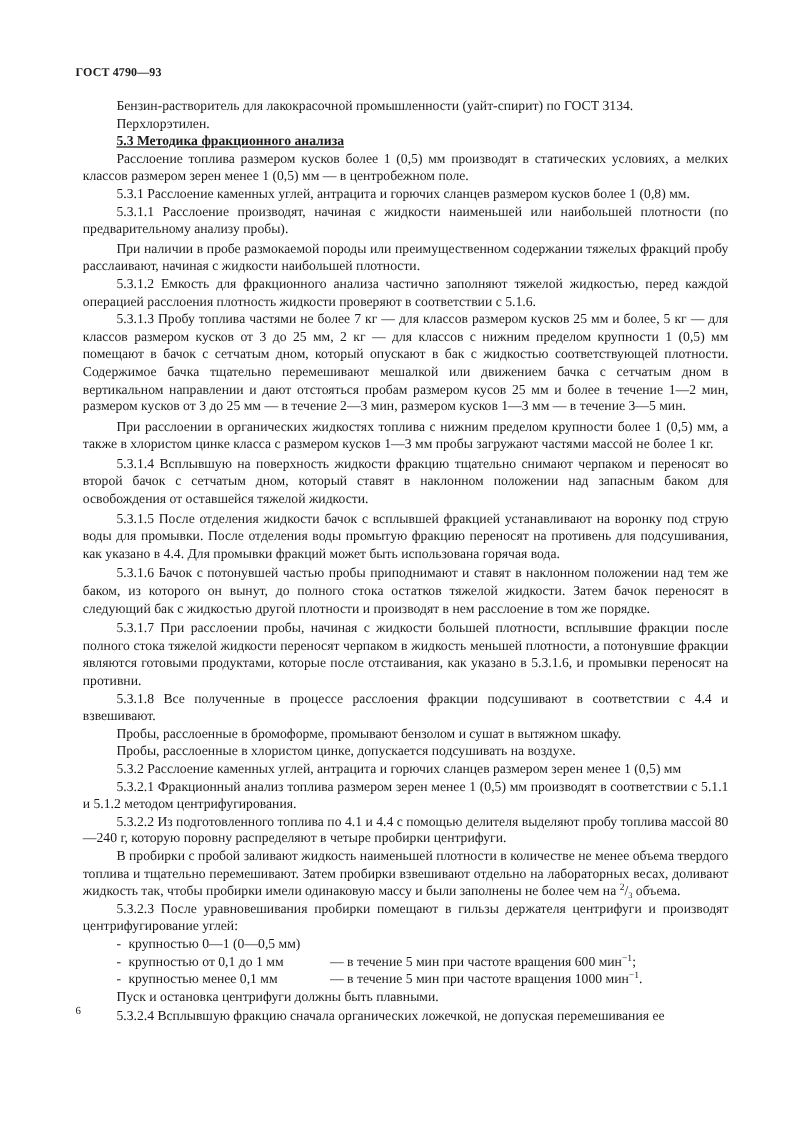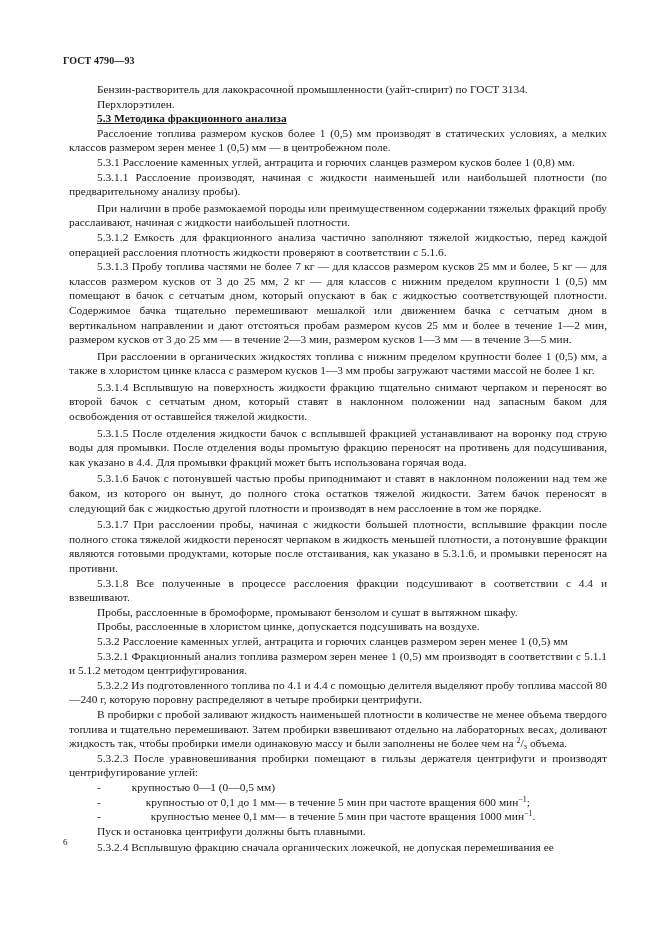--- a/index.html
+++ b/index.html
@@ -17,21 +17,21 @@
     font-size: 11.4px; line-height: 14.6px; margin-left: 20px;
   }
   .p { margin: 0; text-align: justify; text-indent: 28px; }
   .p.gap { margin-top: 2px; }
   .h { margin: 0; font-weight: bold; text-indent: 28px; text-decoration: underline; }
   sup.s { font-size: 8px; vertical-align: 4px; line-height: 0; }
   sub.s { font-size: 7px; vertical-align: -2px; line-height: 0; }
   .list { margin: 0; padding: 0; list-style: none; }
   .list li { display: flex; padding-left: 28px; }
   .list .dash { width: 10px; }
-  .list .cond { width: 168px; text-align: right; }
+  .list .cond { width: 168px; }
   .list .res { flex: 1; }
   .page-number {
     position: absolute; left: 63px; top: 837px; font-size: 9px;
   }
 </style>
 </head>
 <body>
 
 <div class="page-header">ГОСТ 4790—93</div>
 

